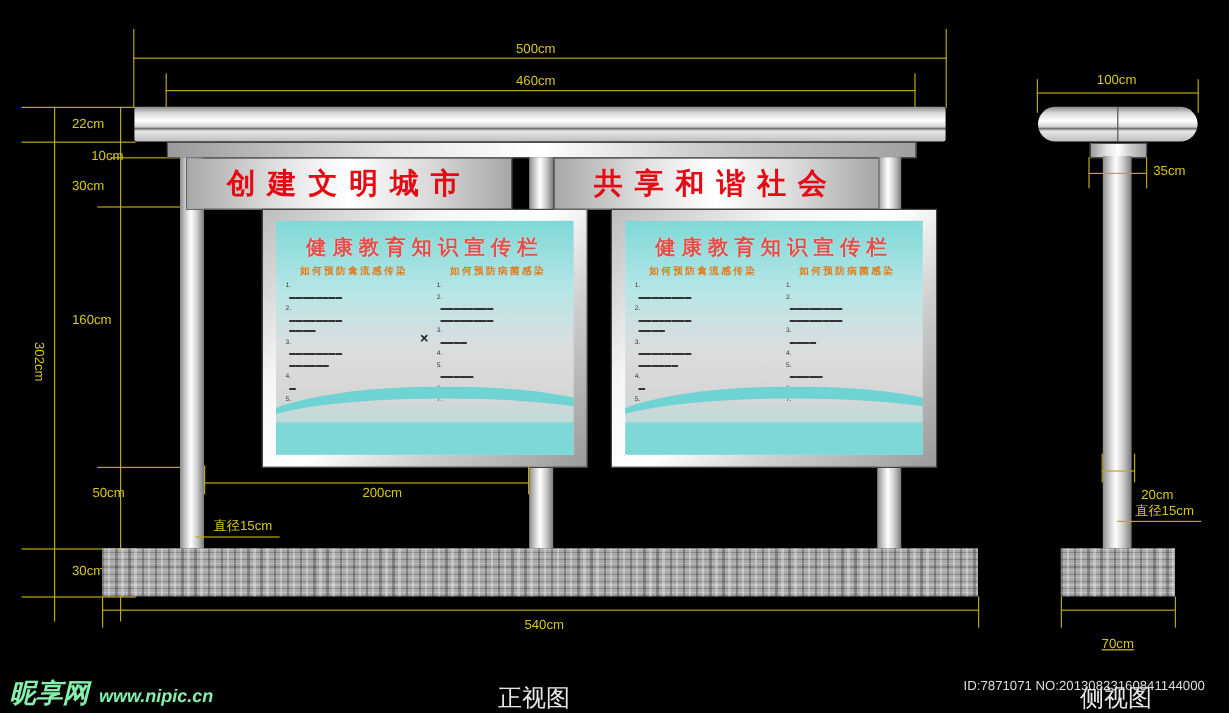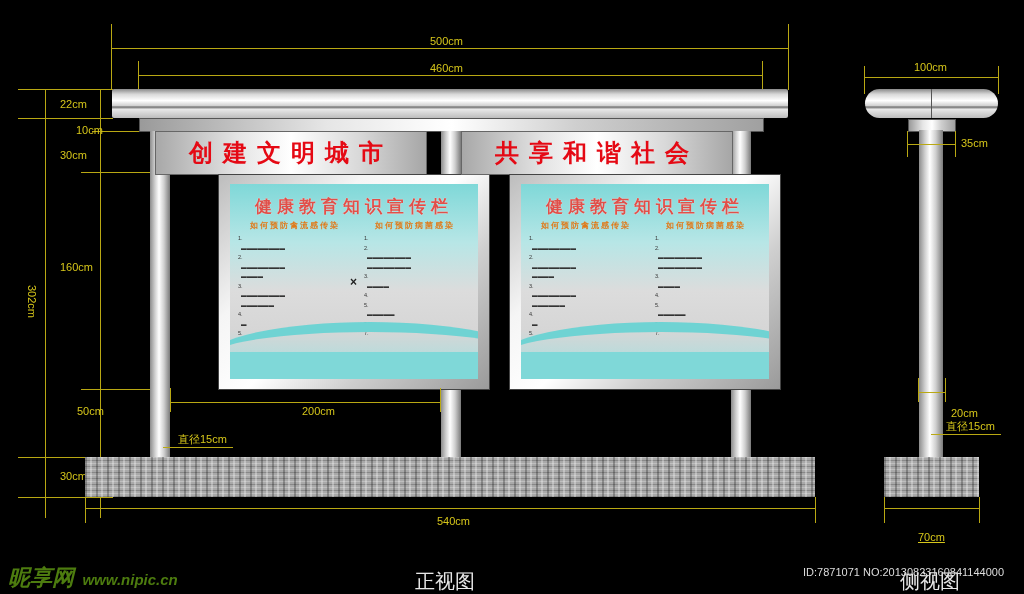--- a/index.html
+++ b/index.html
@@ -188,17 +188,17 @@
 
   <div class="abs gravel" style="left:884px;top:457px;width:95px;height:40px;"></div>
   <div class="vl" style="left:884px;top:497px;height:26px;"></div>
   <div class="vl" style="left:979px;top:497px;height:26px;"></div>
   <div class="hl" style="left:884px;top:508px;width:95px;"></div>
   <div class="abs dim" style="left:918px;top:531px;text-decoration:underline;">70cm</div>
 
   <div class="abs caption" style="left:900px;top:568px;">侧视图</div>
 </div>
 
-<div class="abs" style="left:8px;top:563px;color:#4d7c0f;font-weight:bold;font-style:italic;text-align:center;">
+<div class="abs" style="left:8px;top:563px;color:#86efac;font-weight:bold;font-style:italic;text-align:center;">
   <span style="font-size:22px;">昵享网</span>
   <span style="font-size:15px;margin-left:4px;">www.nipic.cn</span>
 </div>
 <div class="abs" style="left:803px;top:566px;color:#ddd;font-size:11px;">ID:7871071 NO:20130823160841144000</div>
 
 </body></html>

